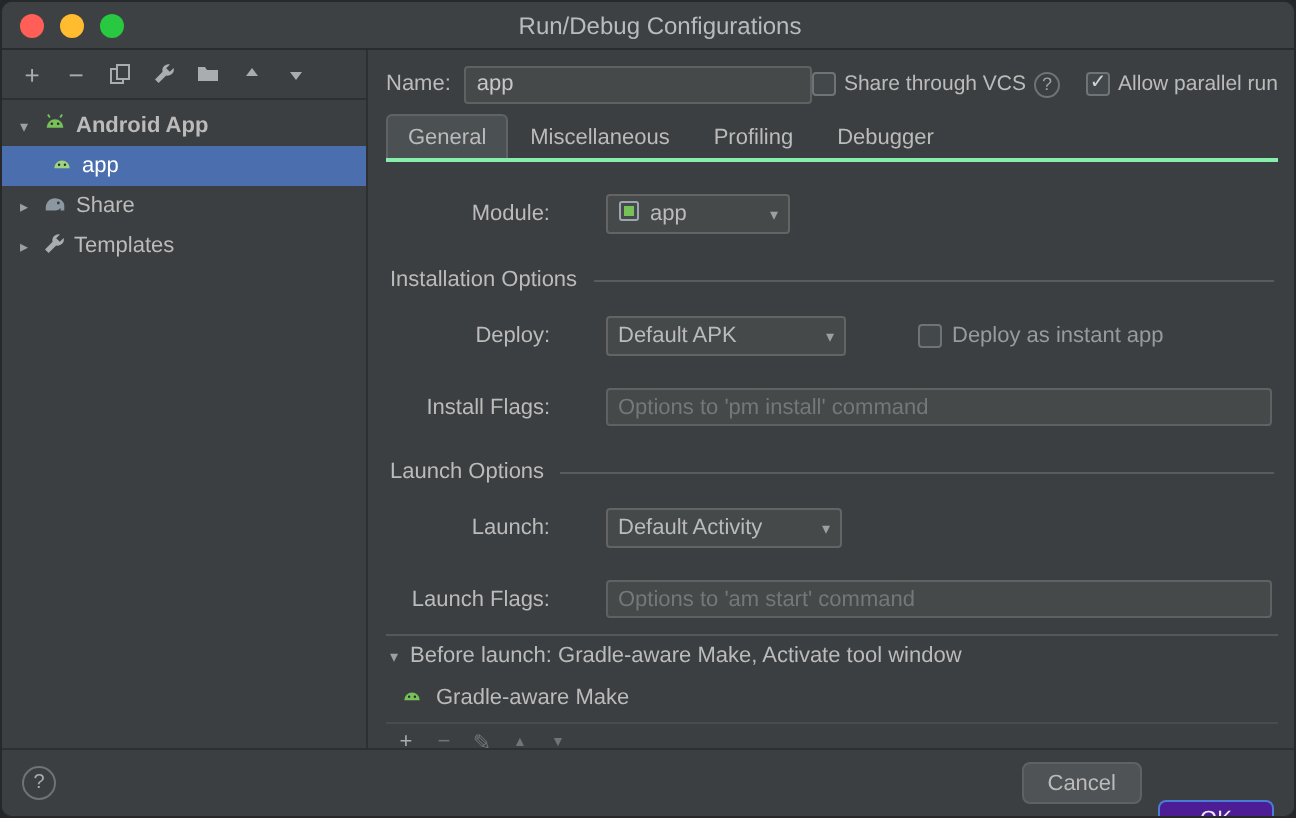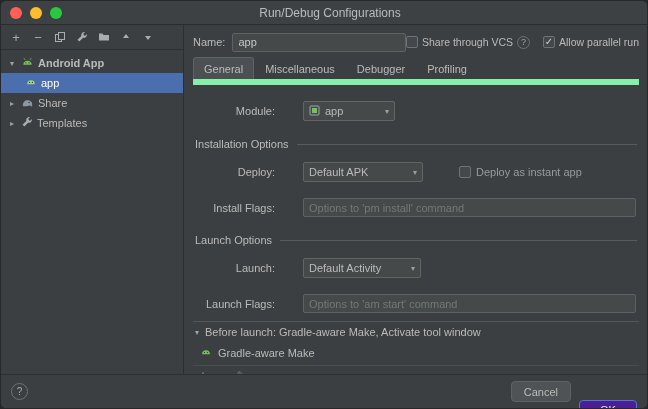--- a/index.html
+++ b/index.html
@@ -40,21 +40,21 @@
   input.txt::placeholder { color:#73787a; }
   .name-input { width:185px; }
   .cluster { margin-left:auto; display:flex; align-items:center; gap:4px; font-size:10.5px; white-space:nowrap; }
   .cb { width:12px; height:12px; background:#43494b; border:1px solid #6f7375; border-radius:2px;
     display:inline-flex; align-items:center; justify-content:center; font-size:10px; color:#cdd3da; flex:0 0 auto; }
   .cb .mark { visibility:hidden; line-height:1; }
   .cb.checked .mark { visibility:visible; }
   .helpdot { width:13px; height:13px; border:1px solid #6f7375; border-radius:50%; color:#9da1a3;
     font-size:9px; display:inline-flex; align-items:center; justify-content:center; }
   
-  .tabs { display:flex; align-items:flex-end; border-bottom:6px solid #86efac; margin-top:3px; flex:0 0 auto; }
+  .tabs { display:flex; align-items:flex-end; border-bottom:2px solid #86efac; margin-top:3px; flex:0 0 auto; }
   .tab { padding:5px 10px 4px; color:#bbbbbb; border:1px solid transparent; border-bottom:none;
     border-radius:3px 3px 0 0; margin-bottom:0; cursor:default; }
   .tab.active { background:#4b5052; border-color:#5f6365; }
   
   .formarea { flex:1; display:flex; flex-direction:column; padding-top:8px; min-height:0; }
   .formrow { display:flex; align-items:center; margin:8px 0; flex:0 0 auto;gap:20px; }
   .formlabel { width:82px; text-align:right; margin-right:8px; flex:0 0 auto; }
   .combo { display:inline-flex; align-items:center; gap:5px; height:20px; background:#45494a;
     border:1px solid #646464; border-radius:2px; padding:0 5px; cursor:default; }
   .combo .arrow { margin-left:auto; font-size:8px; color:#9da0a3; }
@@ -198,22 +198,22 @@
           <span class="cb checked">
               <span class="mark">✓</span>
             </span>
           <span class="ic-label">Allow parallel run</span>
         </div>
       </div>
 
       <div class="tabs">
         <span class="tab active">General</span>
         <span class="tab">Miscellaneous</span>
+        <span class="tab">Profiling</span>
         <span class="tab">Debugger</span>
-        <span class="tab">Profiling</span>
       </div>
 
       <div class="formarea">
 
         <div class="formrow">
           <span class="formlabel">Module:</span>
           <span class="combo module">
             <span>
               <svg width="11" height="11" viewBox="0 0 11 11">
                   <rect x="1" y="1" width="9" height="9" rx="1" fill="none" stroke="#9aa7b0"></rect>

